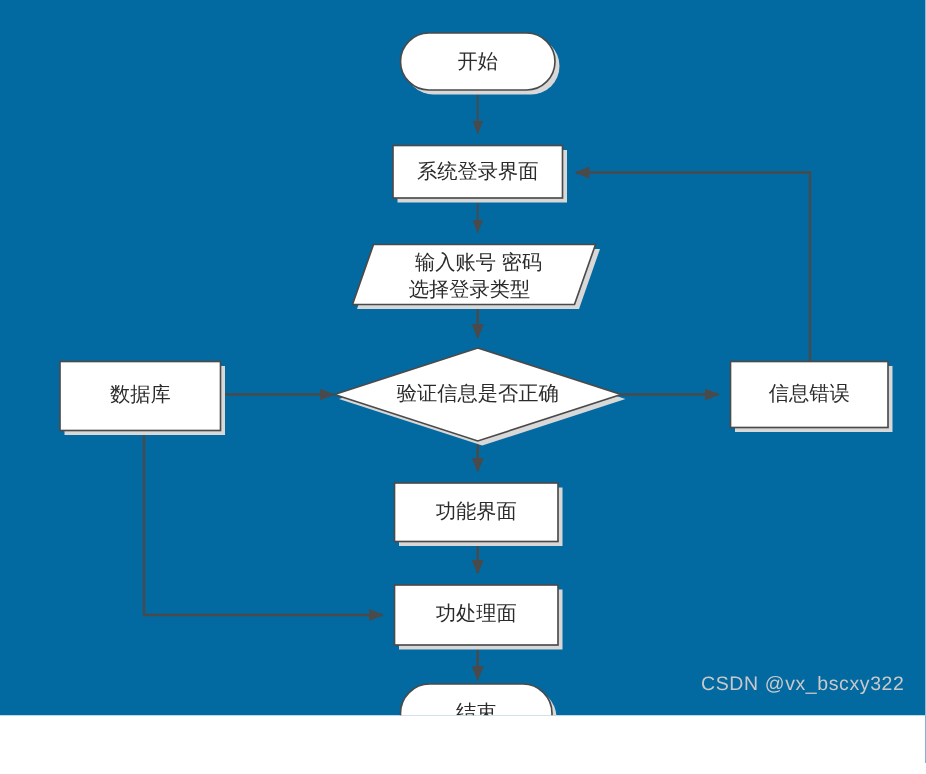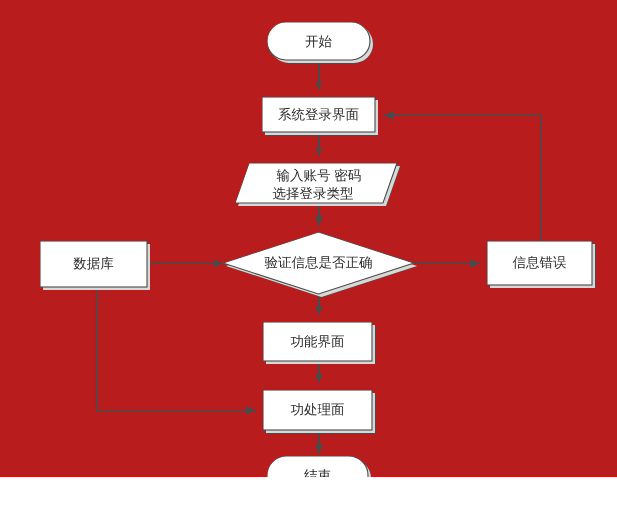--- a/index.html
+++ b/index.html
@@ -4,21 +4,21 @@
 <style>
   html, body {
     margin: 0;
     padding: 0;
     background: #ffffff;
   }
   #canvas {
     position: relative;
     width: 617px;
     height: 477px;
-    background: #b91c1c;
+    background: #0369a1;
     font-family: "Liberation Sans", "DejaVu Sans", sans-serif;
     overflow: hidden;
   }
   #flow-svg {
     position: absolute;
     top: 0;
     left: 0;
     width: 617px;
     height: 516px;
   }
@@ -163,14 +163,15 @@
       <text class="node-text" x="317.5" y="410">功处理面</text>
     </g>
 
     <g>
       <rect class="node-shadow" x="270" y="459" width="101" height="39" rx="19.5" ry="19.5"></rect>
       <rect class="node-shape" x="267" y="456" width="101" height="39" rx="19.5" ry="19.5"></rect>
       <text class="node-text" x="317.5" y="476">结束</text>
     </g>
   </svg>
 
+  <div class="watermark-text">CSDN @vx_bscxy322</div>
 
 </div>
 
 </body></html>

